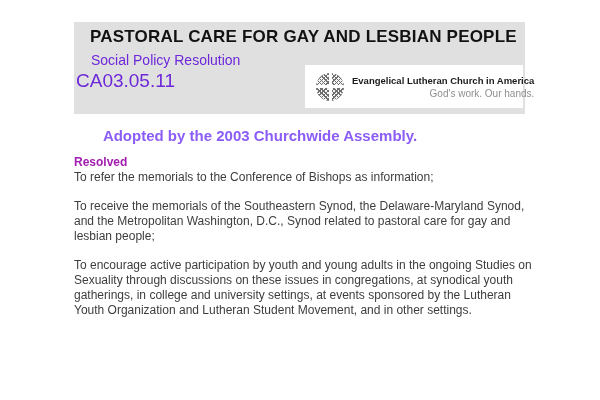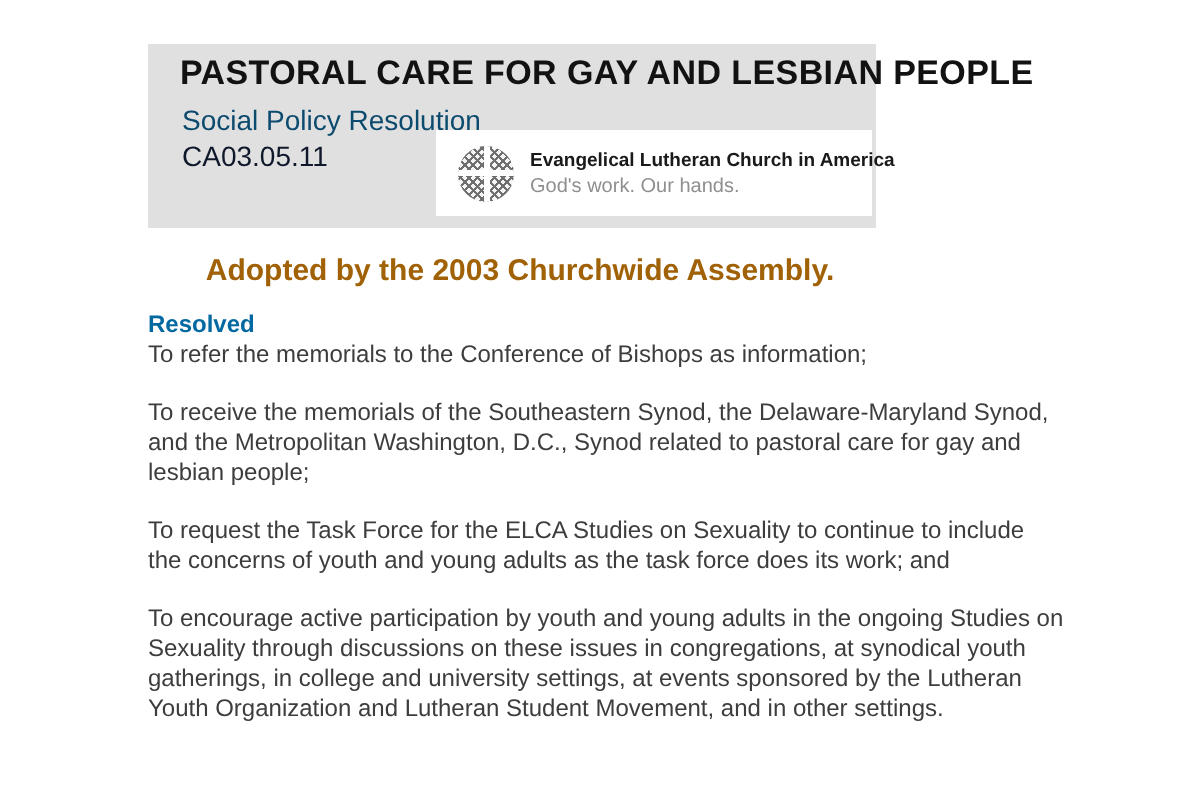--- a/index.html
+++ b/index.html
@@ -12,45 +12,46 @@
     position: relative;
     width: 600px; height: 400px;
     background: #ffffff;
     overflow: hidden;
   }
 
   
   .header-box {
     position: absolute;
     left: 74px; top: 22px;
-    width: 364px; height: 92px;
+    width: 451px; height: 92px;
     background: #e0e0e0;
+    text-align: right;
   }
   .doc-title {
     position: absolute;
     left: 16px; top: 5px;
     margin: 0;
     font-size: 17px;
     font-weight: 700;
     letter-spacing: 0.2px;
     color: #121212;
     white-space: nowrap;
   }
   .doc-subtitle {
     position: absolute;
     left: 17px; top: 30px;
     font-size: 14px;
-    color: #0c4a6e;
+    color: #6d28d9;
     white-space: nowrap;
   }
   .doc-number {
     position: absolute;
-    left: 17px; top: 48px;
-    font-size: 14px;
-    color: #0f172a;
+    left: 2px; top: 48px;
+    font-size: 19px;
+    color: #6d28d9;
     white-space: nowrap;
   }
 
   
   .logo-box {
     position: absolute;
     top: 43px; right: 2px;
     width: 218px; height: 43px;
     background: #ffffff;
     display: flex;
@@ -99,35 +100,35 @@
 
   
   .adopted-heading {
     position: absolute;
     left: 0; top: 127px;
     width: 520px;
     margin: 0;
     text-align: center;
     font-size: 15px;
     font-weight: 700;
-    color: #a16207;
+    color: #8b5cf6;
   }
 
   
   .resolution-body {
     position: absolute;
     left: 74px; top: 155px;
     width: 458px;
     font-size: 12px;
     line-height: 15px;
     color: #3d3d3d;
   }
   .resolved-label {
     font-weight: 700;
-    color: #0369a1;
+    color: #a21caf;
   }
   .resolution-body p {
     margin: 0 0 14px 0;
   }
   .resolution-body p:last-child { margin-bottom: 12px; }
 </style>
 </head>
 <body>
 
 <div class="page">
@@ -145,17 +146,16 @@
       </div>
     </div>
   </header>
 
   <h2 class="adopted-heading">Adopted by the 2003 Churchwide Assembly.</h2>
 
   <section class="resolution-body">
     <div class="resolved-label">Resolved</div>
     <p>To refer the memorials to the Conference of Bishops as information;</p>
     <p>To receive the memorials of the Southeastern Synod, the Delaware-Maryland Synod, and the Metropolitan Washington, D.C., Synod related to pastoral care for gay and lesbian people;</p>
-    <p>To request the Task Force for the ELCA Studies on Sexuality to continue to include the concerns of youth and young adults as the task force does its work; and</p>
     <p>To encourage active participation by youth and young adults in the ongoing Studies on Sexuality through discussions on these issues in congregations, at synodical youth gatherings, in college and university settings, at events sponsored by the Lutheran Youth Organization and Lutheran Student Movement, and in other settings.</p>
   </section>
 
 </div>
 
 </body></html>

